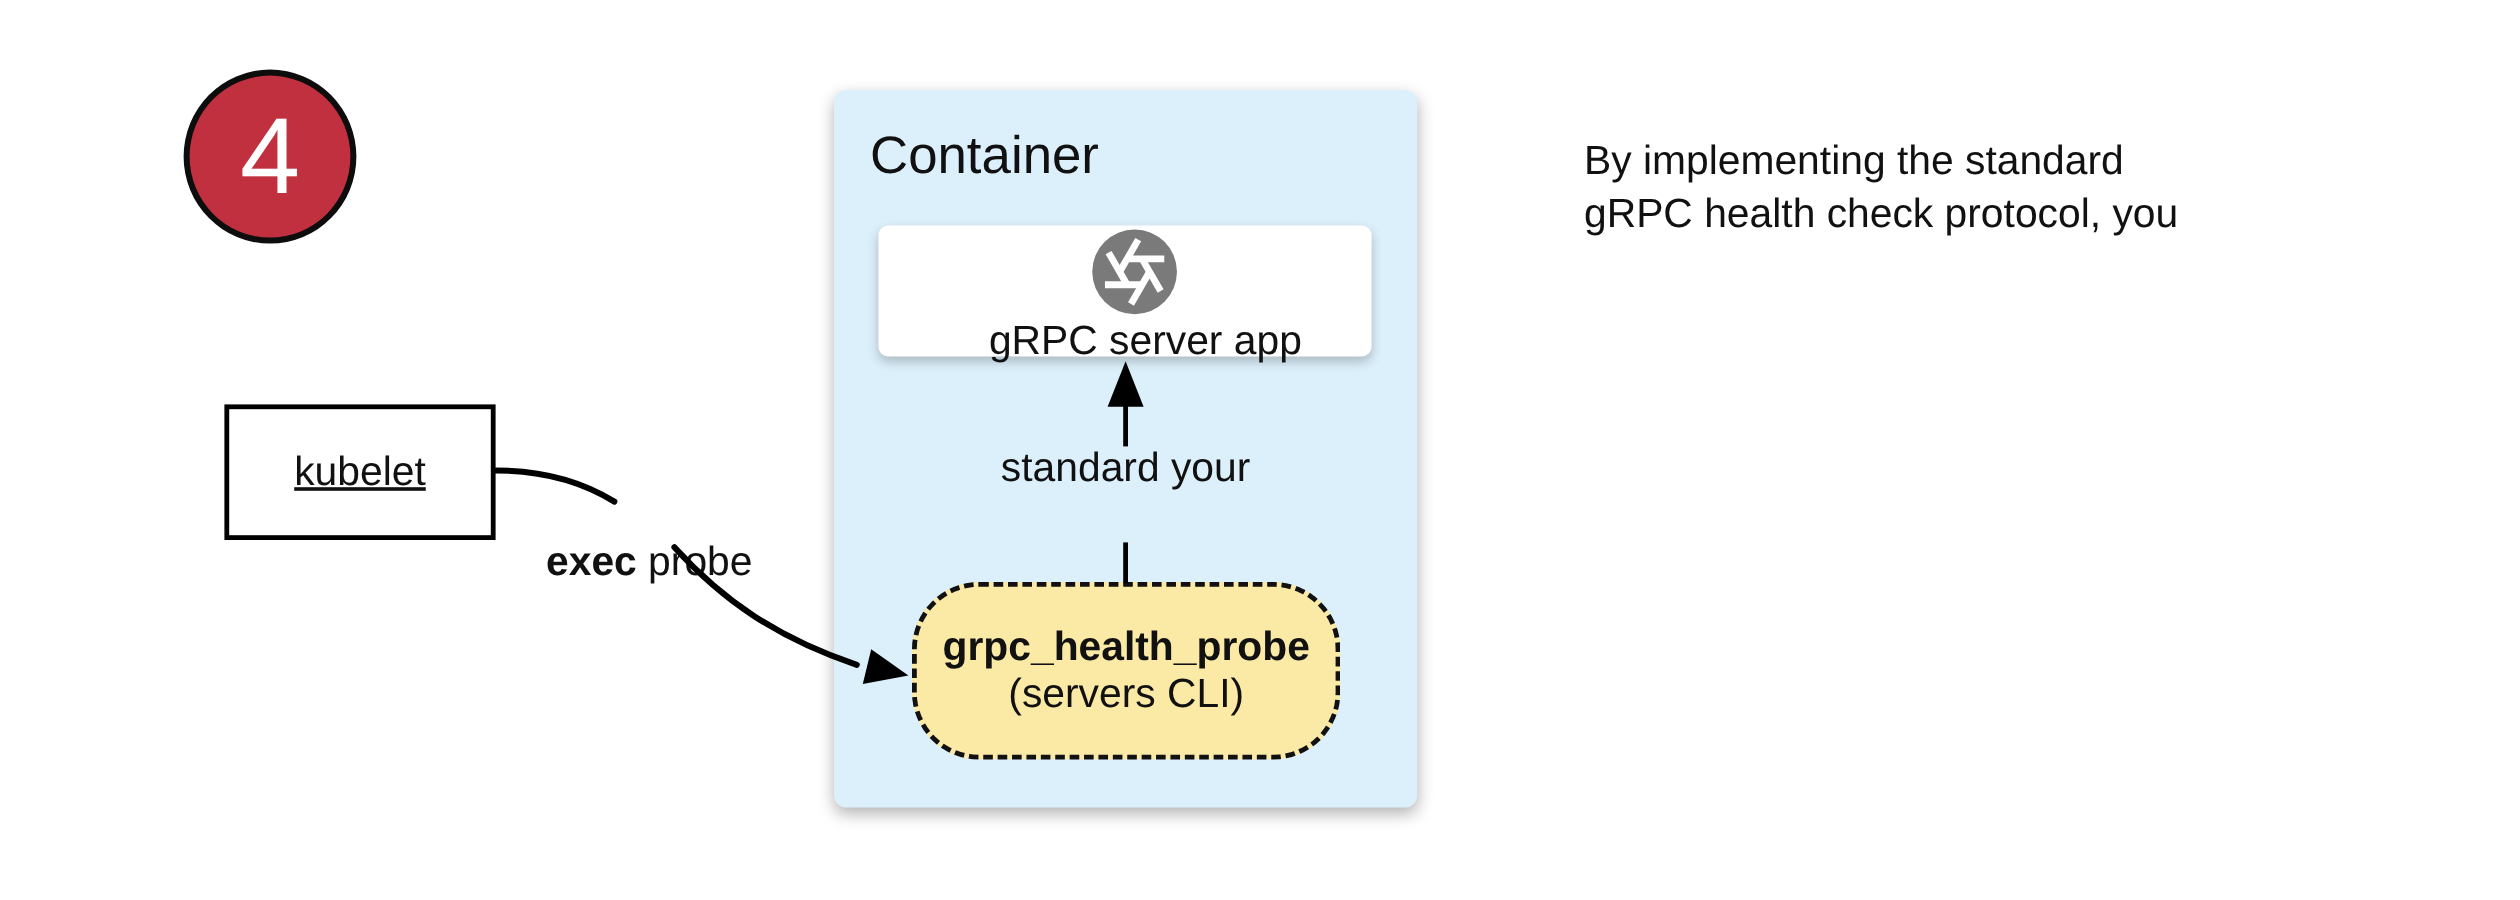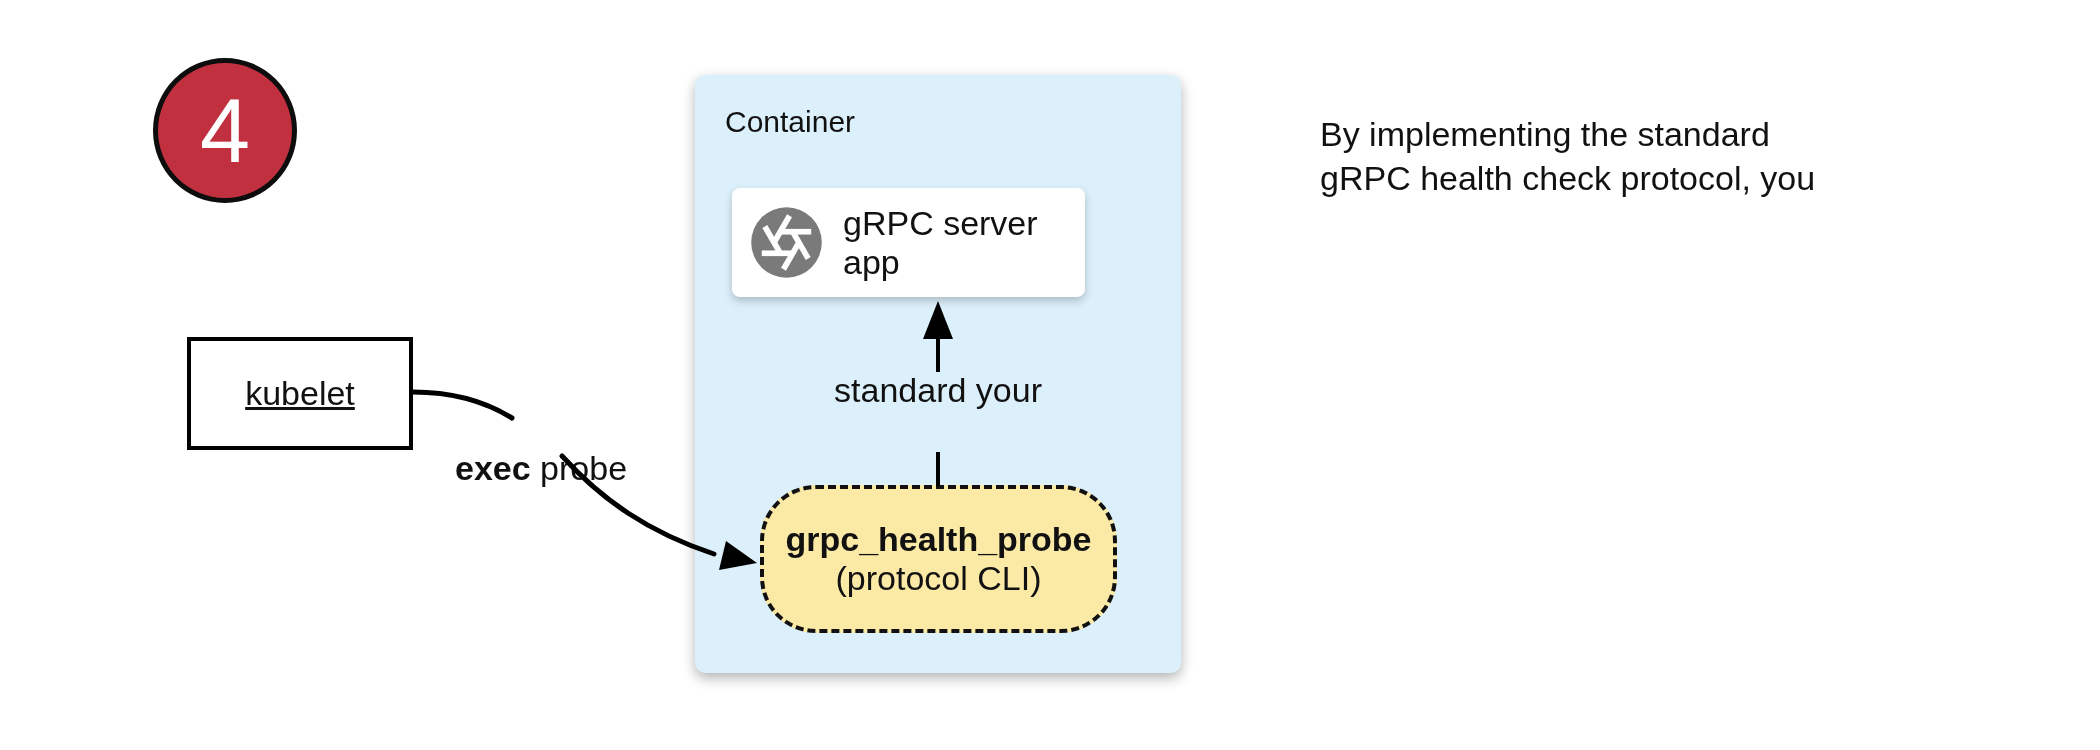--- a/index.html
+++ b/index.html
@@ -43,31 +43,32 @@
   
   .container-box{
     position:absolute;left:695px;top:75px;
     width:486px;height:598px;
     background:var(--container-blue);
     border-radius:10px;
     box-shadow:0 5px 13px rgba(0,0,0,0.30);
   }
   .container-label{
     position:absolute;left:30px;top:30px;
-    font-size:30px;
+    font-size:44px;
   }
   .server-box{
     position:absolute;left:37px;top:113px;
-    width:353px;height:109px;
+    width:411px;height:109px;
     background:#ffffff;
     border-radius:8px;
     box-shadow:0 4px 9px rgba(0,0,0,0.22);
     display:flex;align-items:center;
     padding-left:16px;
     box-sizing:border-box;
+    flex-direction:column;
   }
   .server-box svg{flex:0 0 auto;}
   .server-label{font-size:34px;margin-left:18px;}
   .probe-box{
     position:absolute;left:65px;top:410px;
     width:357px;height:148px;
     background:var(--probe-yellow);
     border:4px dashed #111111;
     border-radius:56px;
     box-sizing:border-box;
@@ -127,21 +128,21 @@
           <line x1="9.69" y1="16" x2="3.95" y2="6.06"></line>
           <line x1="14.31" y1="16" x2="2.83" y2="16"></line>
           <line x1="16.62" y1="12" x2="10.88" y2="21.94"></line>
         </g>
       </svg>
       <span class="server-label">gRPC server app</span>
     </div>
 
     <div class="probe-box">
       <div class="probe-title">grpc_health_probe</div>
-      <div class="probe-sub">(protocol CLI)</div>
+      <div class="probe-sub">(servers CLI)</div>
     </div>
   </div>
 
   <div class="protocol-label">
     <div>standard your</div>
   </div>
 
   <div class="exec-label">
     <span class="b">exec</span>
     <span>probe</span>

